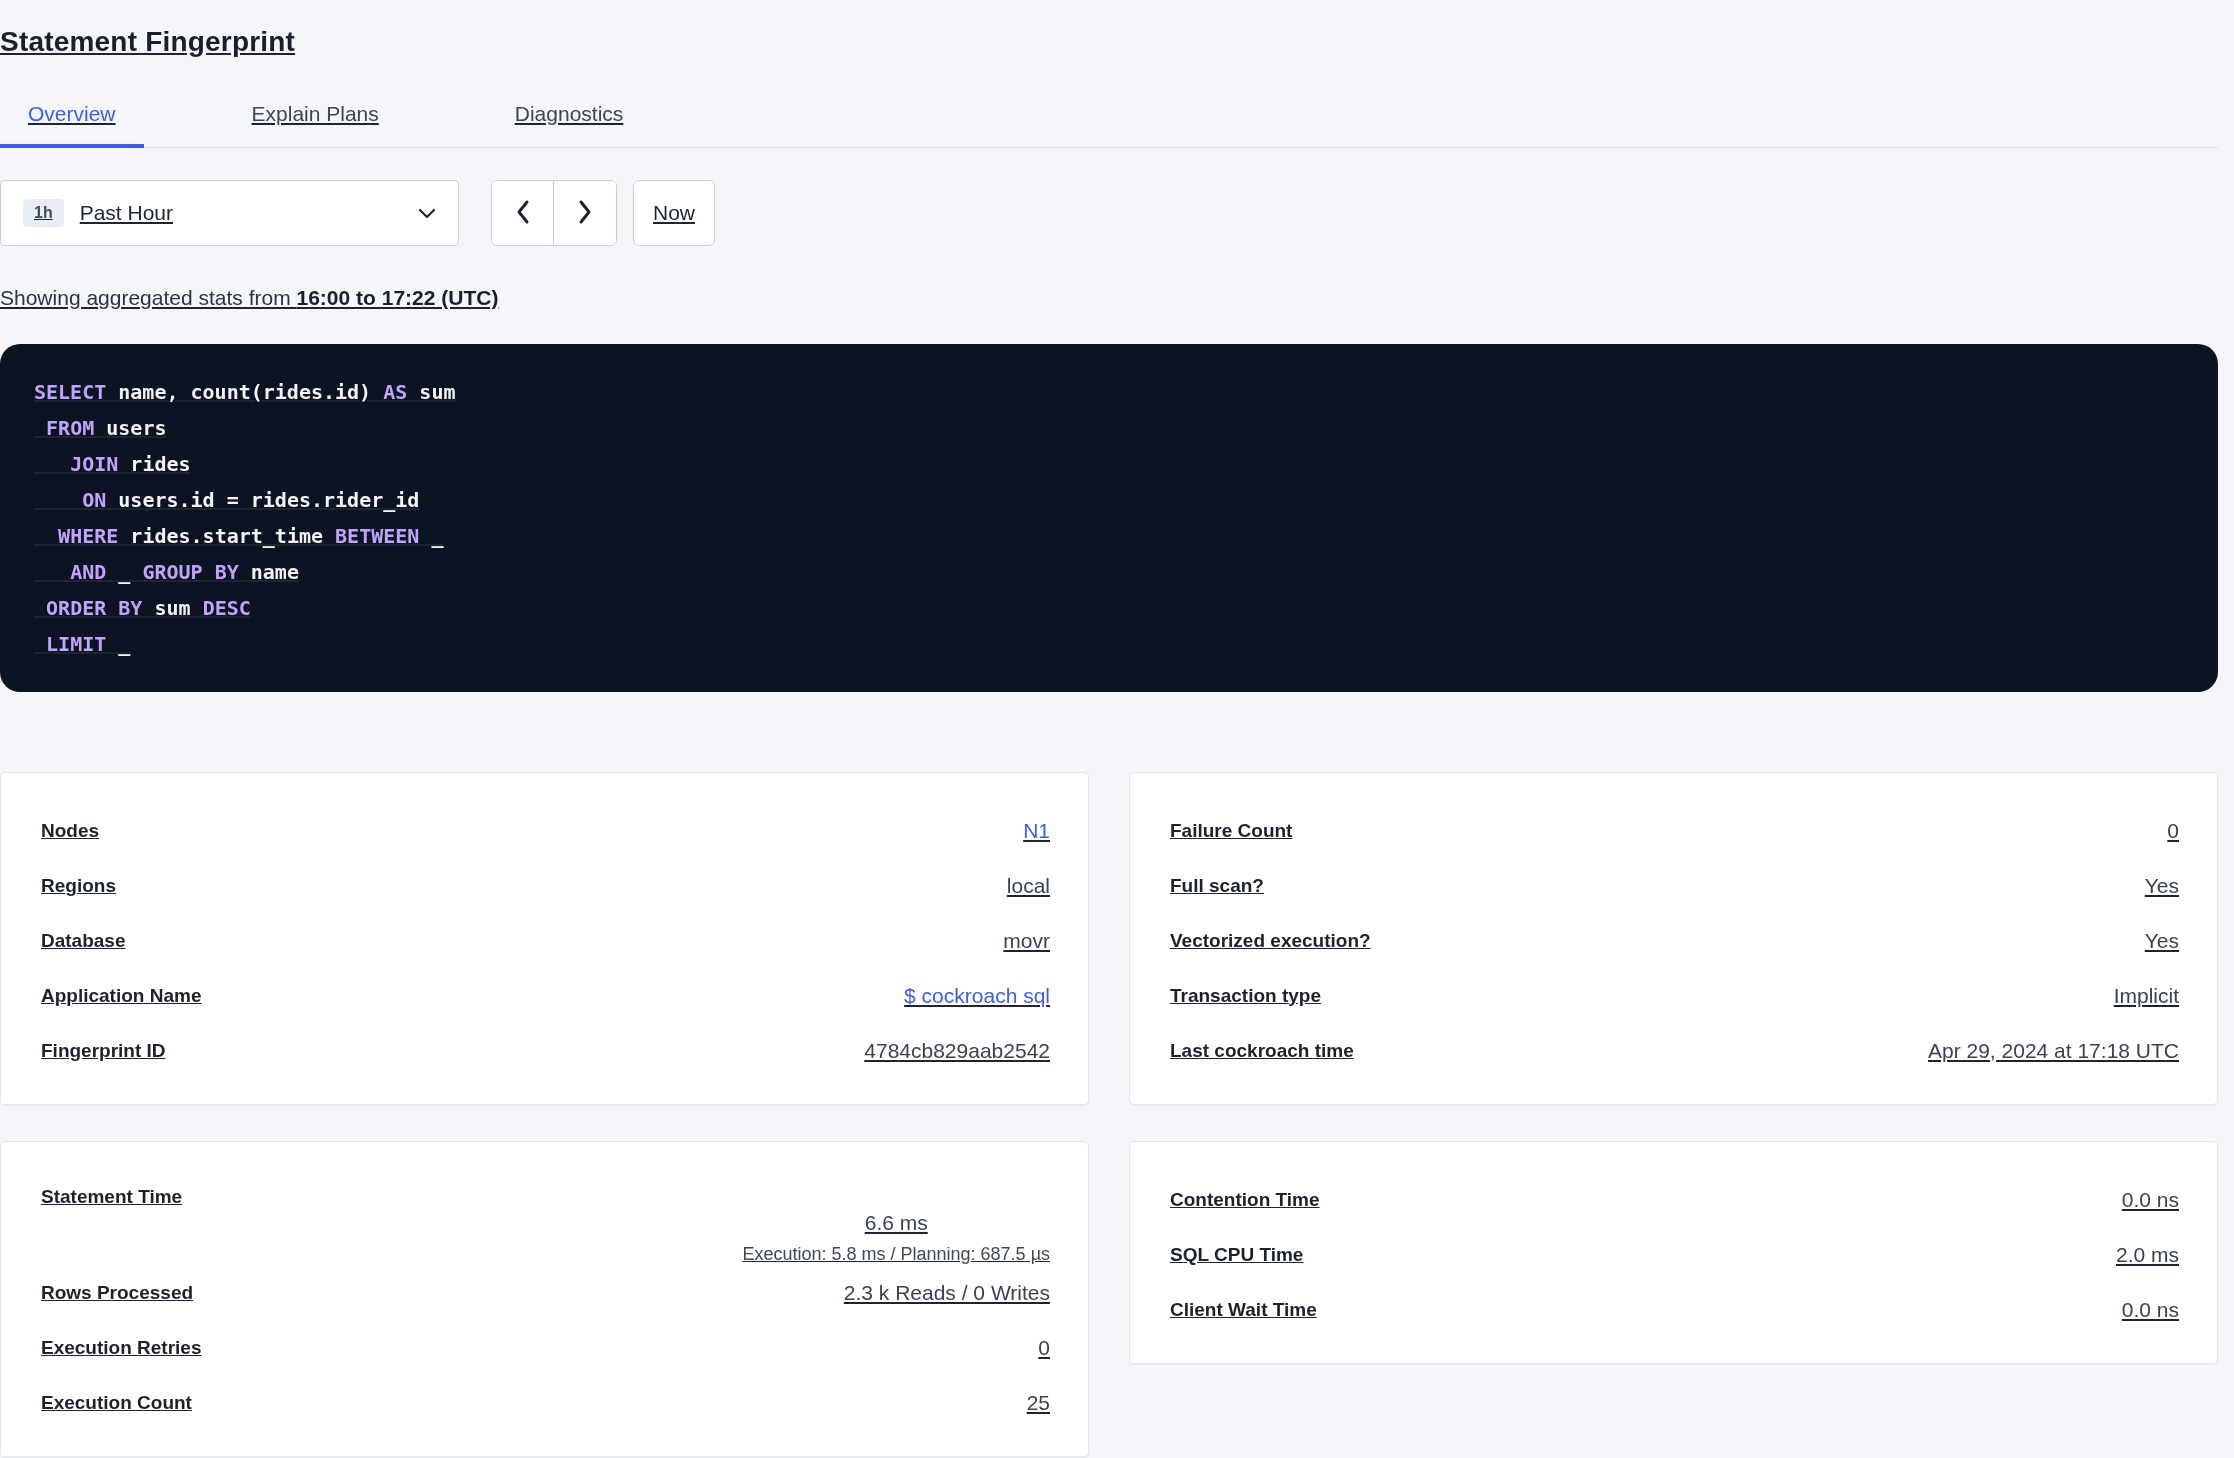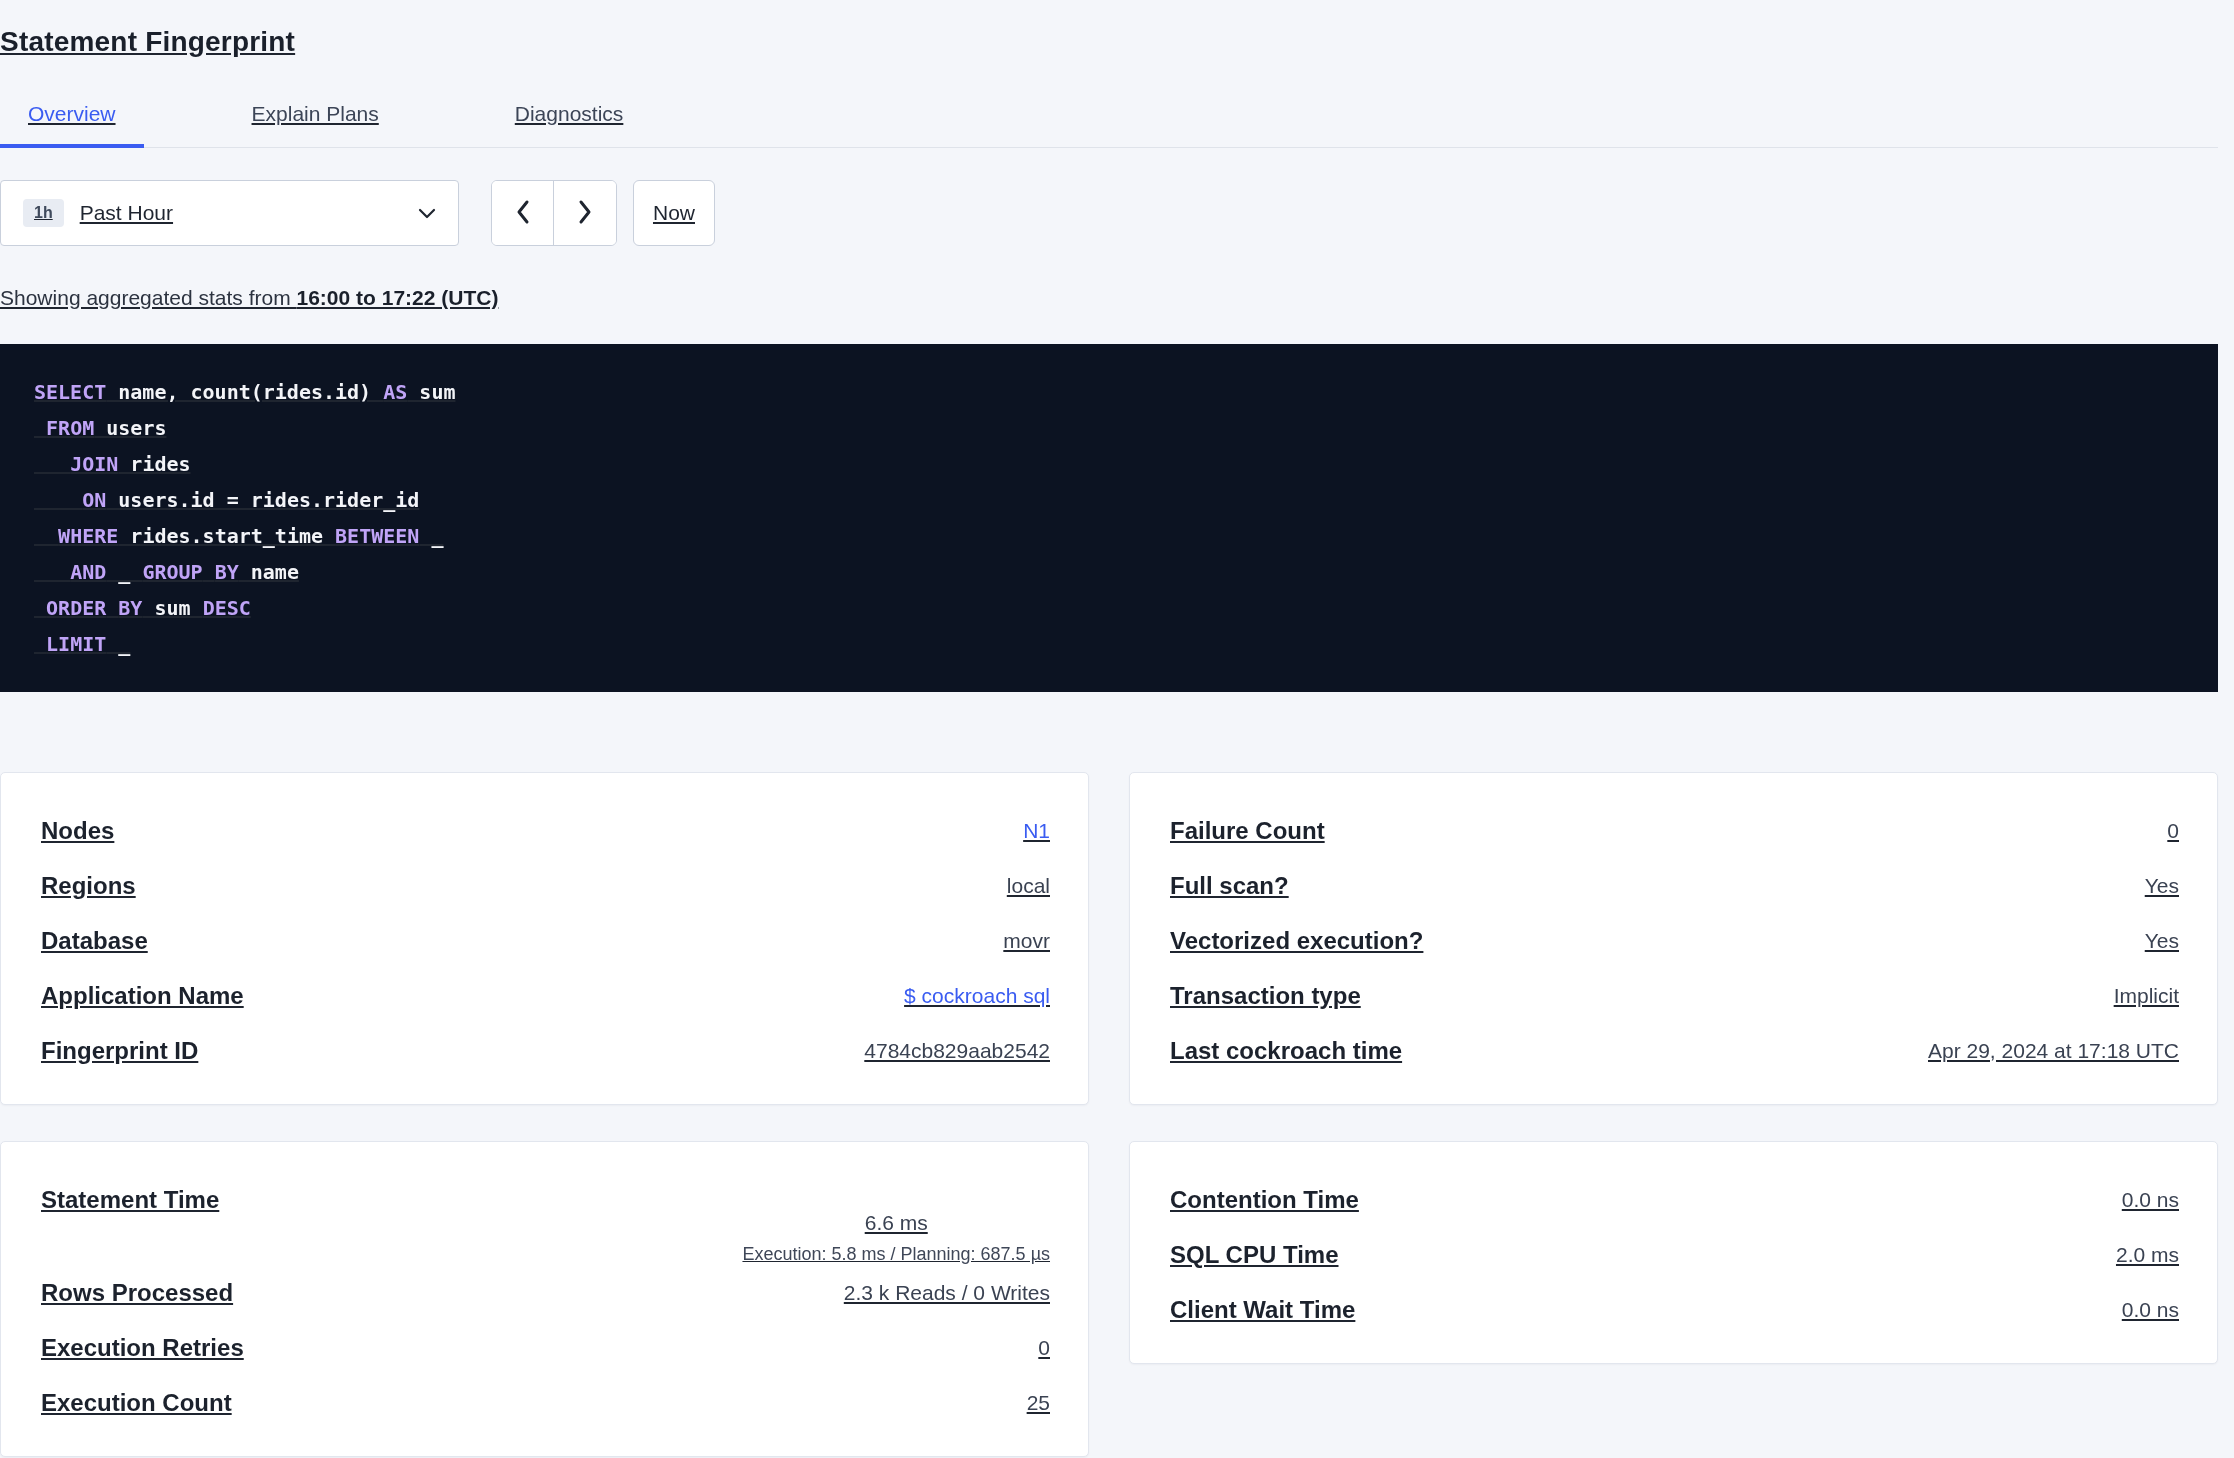--- a/index.html
+++ b/index.html
@@ -50,39 +50,39 @@
     margin-left: 16px; width: 82px; height: 66px; background: #fff;
     border: 1px solid var(--control-border, #c9d0dc); border-radius: 6px;
     font: inherit; font-size: 21px; color: #1f2530; cursor: pointer;
   }
 
   .note { margin: 40px 0 0; font-size: 21px; color: #2c3340; }
   .note strong { font-weight: 700; color: #1a202b; }
 
   .sql-box {
     margin-top: 34px; background: var(--code-bg, #0c1322);
-    border-radius: 0; padding: 30px 34px;
+    border-radius: 20px; padding: 30px 34px;
   }
   .code-line {
     white-space: pre; font-family: "DejaVu Sans Mono", monospace;
     font-size: 20px; line-height: 36px; font-weight: 700;
     color: var(--code-text, #f3f4f8);
   }
   .code-line .kw { color: var(--code-keyword, #c0a4f7); }
 
   .cards-grid {
     margin-top: 80px; display: grid; grid-template-columns: 1fr 1fr;
     column-gap: 40px; row-gap: 36px; align-items: start;
   }
   .card {
     background: #fff; border: 1px solid var(--card-border, #e2e6ee); border-radius: 5px;
     padding: 30px 38px 26px 40px; box-shadow: 0 1px 2px rgba(20,30,50,0.04);
   }
   .card-row { display: flex; justify-content: space-between; align-items: center; min-height: 55px; }
-  .row-label { font-size: 24px; font-weight: 700; color: #1c222d; }
+  .row-label { font-size: 19px; font-weight: 700; color: #1c222d; }
   .row-value { font-size: 21px; color: #3a4252; text-align: right; }
   .row-value.link { color: var(--accent-blue, #3a5cf1); cursor: pointer; }
   .card-row.has-sub { align-items: flex-start; padding-top: 14px; min-height: 88px; }
   .card-row.has-sub .row-value { display: flex; flex-direction: column; align-items: center; margin-top: 25px; }
   .value-sub { font-size: 18px; color: #3f4758; margin-top: 9px; font-weight: 400; }
 </style>
 </head>
 <body>
 
 <div class="page">

